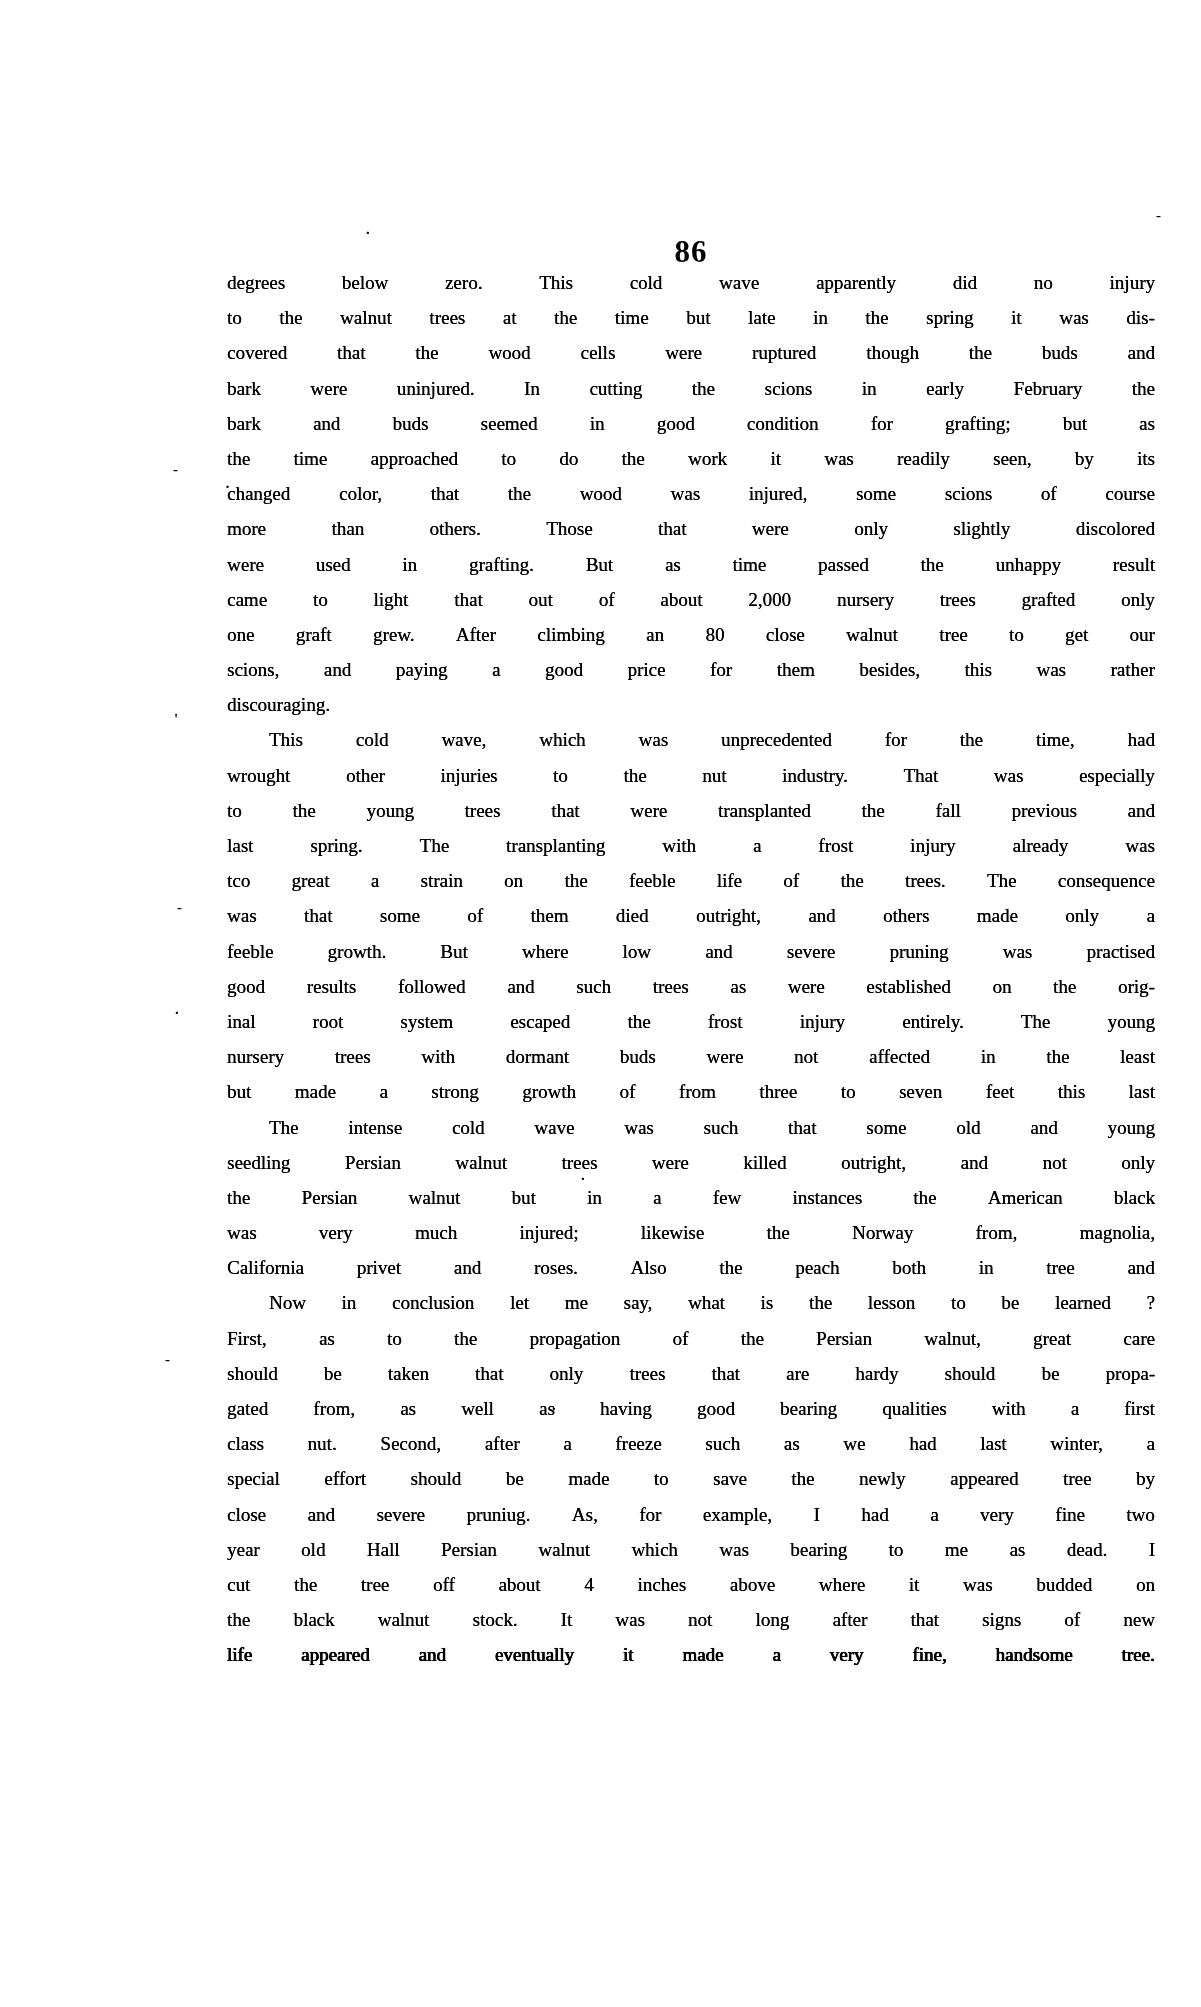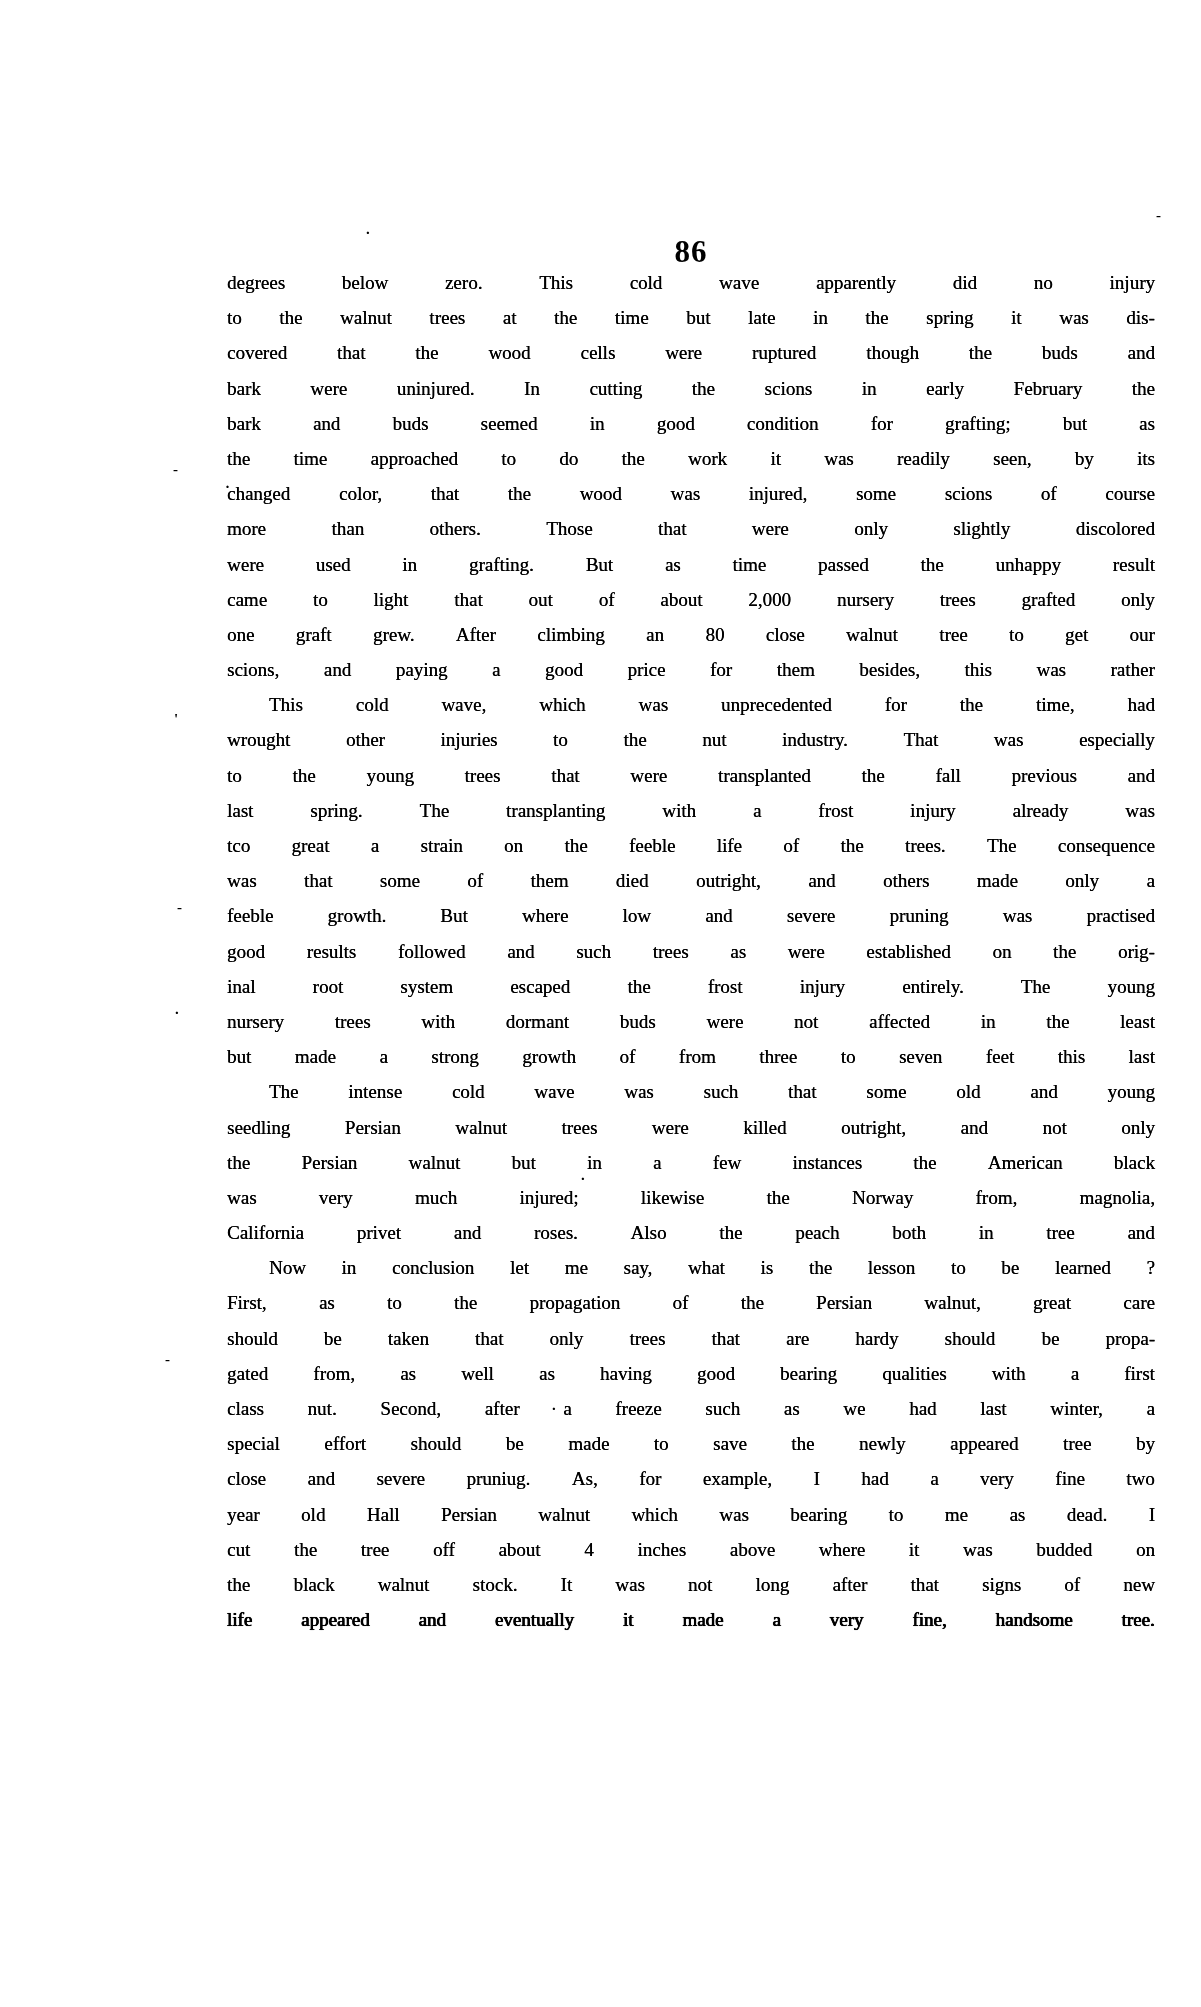--- a/index.html
+++ b/index.html
@@ -78,20 +78,21 @@
         <div class="line"><span>covered</span><span>that</span><span>the</span><span>wood</span><span>cells</span><span>were</span><span>ruptured</span><span>though</span><span>the</span><span>buds</span><span>and</span></div>
         <div class="line"><span>bark</span><span>were</span><span>uninjured.</span><span>In</span><span>cutting</span><span>the</span><span>scions</span><span>in</span><span>early</span><span>February</span><span>the</span></div>
         <div class="line"><span>bark</span><span>and</span><span>buds</span><span>seemed</span><span>in</span><span>good</span><span>condition</span><span>for</span><span>grafting;</span><span>but</span><span>as</span></div>
         <div class="line"><span>the</span><span>time</span><span>approached</span><span>to</span><span>do</span><span>the</span><span>work</span><span>it</span><span>was</span><span>readily</span><span>seen,</span><span>by</span><span>its</span></div>
         <div class="line"><span>changed</span><span>color,</span><span>that</span><span>the</span><span>wood</span><span>was</span><span>injured,</span><span>some</span><span>scions</span><span>of</span><span>course</span></div>
         <div class="line"><span>more</span><span>than</span><span>others.</span><span>Those</span><span>that</span><span>were</span><span>only</span><span>slightly</span><span>discolored</span></div>
         <div class="line"><span>were</span><span>used</span><span>in</span><span>grafting.</span><span>But</span><span>as</span><span>time</span><span>passed</span><span>the</span><span>unhappy</span><span>result</span></div>
         <div class="line"><span>came</span><span>to</span><span>light</span><span>that</span><span>out</span><span>of</span><span>about</span><span>2,000</span><span>nursery</span><span>trees</span><span>grafted</span><span>only</span></div>
         <div class="line"><span>one</span><span>graft</span><span>grew.</span><span>After</span><span>climbing</span><span>an</span><span>80</span><span>close</span><span>walnut</span><span>tree</span><span>to</span><span>get</span><span>our</span></div>
         <div class="line"><span>scions,</span><span>and</span><span>paying</span><span>a</span><span>good</span><span>price</span><span>for</span><span>them</span><span>besides,</span><span>this</span><span>was</span><span>rather</span></div>
+        <div class="line final"><span>discouraging.</span></div>
       </div>
       <div class="paragraph">
         <div class="line indent"><span>This</span><span>cold</span><span>wave,</span><span>which</span><span>was</span><span>unprecedented</span><span>for</span><span>the</span><span>time,</span><span>had</span></div>
         <div class="line"><span>wrought</span><span>other</span><span>injuries</span><span>to</span><span>the</span><span>nut</span><span>industry.</span><span>That</span><span>was</span><span>especially</span></div>
         <div class="line"><span>to</span><span>the</span><span>young</span><span>trees</span><span>that</span><span>were</span><span>transplanted</span><span>the</span><span>fall</span><span>previous</span><span>and</span></div>
         <div class="line"><span>last</span><span>spring.</span><span>The</span><span>transplanting</span><span>with</span><span>a</span><span>frost</span><span>injury</span><span>already</span><span>was</span></div>
         <div class="line"><span>tco</span><span>great</span><span>a</span><span>strain</span><span>on</span><span>the</span><span>feeble</span><span>life</span><span>of</span><span>the</span><span>trees.</span><span>The</span><span>consequence</span></div>
         <div class="line"><span>was</span><span>that</span><span>some</span><span>of</span><span>them</span><span>died</span><span>outright,</span><span>and</span><span>others</span><span>made</span><span>only</span><span>a</span></div>
         <div class="line"><span>feeble</span><span>growth.</span><span>But</span><span>where</span><span>low</span><span>and</span><span>severe</span><span>pruning</span><span>was</span><span>practised</span></div>
         <div class="line"><span>good</span><span>results</span><span>followed</span><span>and</span><span>such</span><span>trees</span><span>as</span><span>were</span><span>established</span><span>on</span><span>the</span><span>orig-</span></div>

